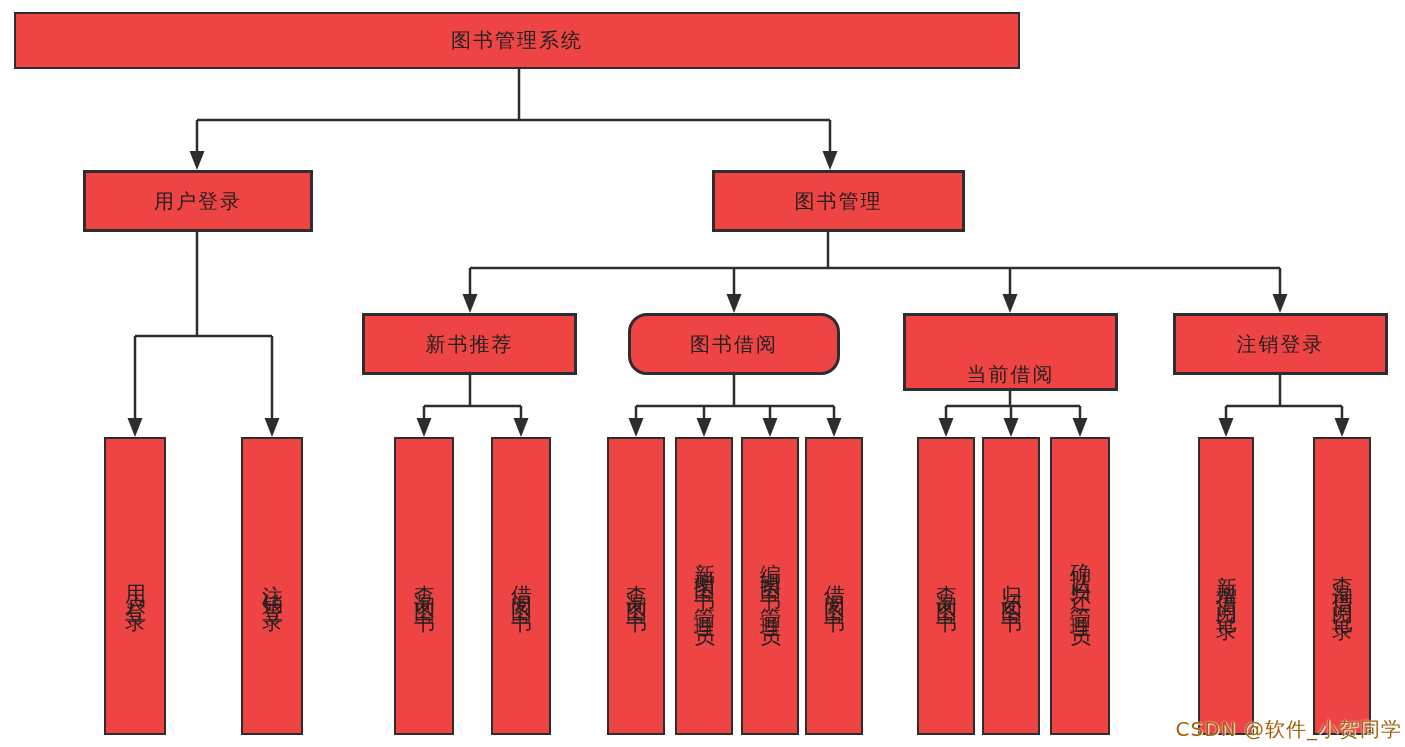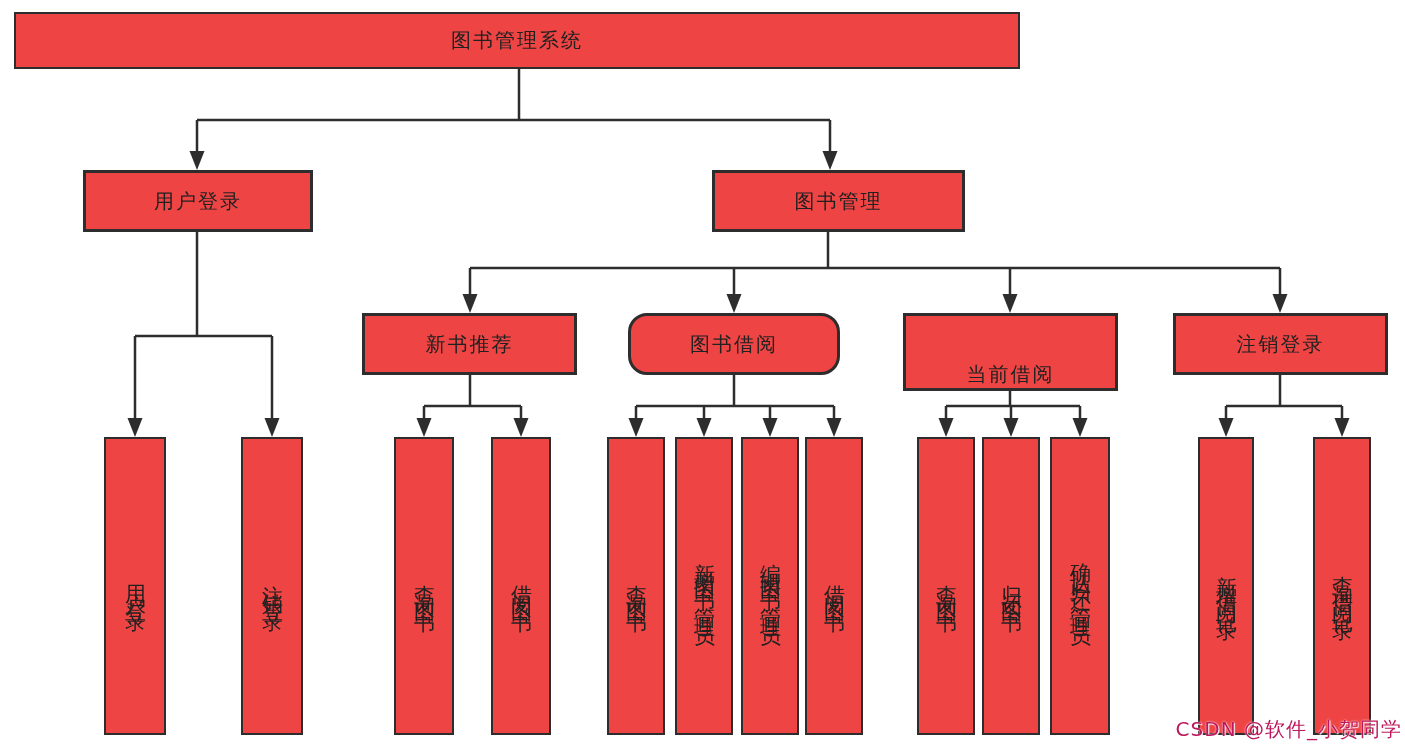--- a/index.html
+++ b/index.html
@@ -39,21 +39,21 @@
     font-size: 21px;
     line-height: 1;
     letter-spacing: 9px;
     white-space: nowrap;
   }
   .watermark {
     position: absolute;
     top: 716px;
     right: 3px;
     font-size: 20px;
-    color: #be185d;
+    color: #a16207;
     letter-spacing: 1px;
     text-shadow: 0 0 2px #ffffff, 1px 1px 1px #ffffff;
     white-space: nowrap;
     z-index: 5;
   }
 </style>
 </head>
 <body>
 
 <div id="canvas">

